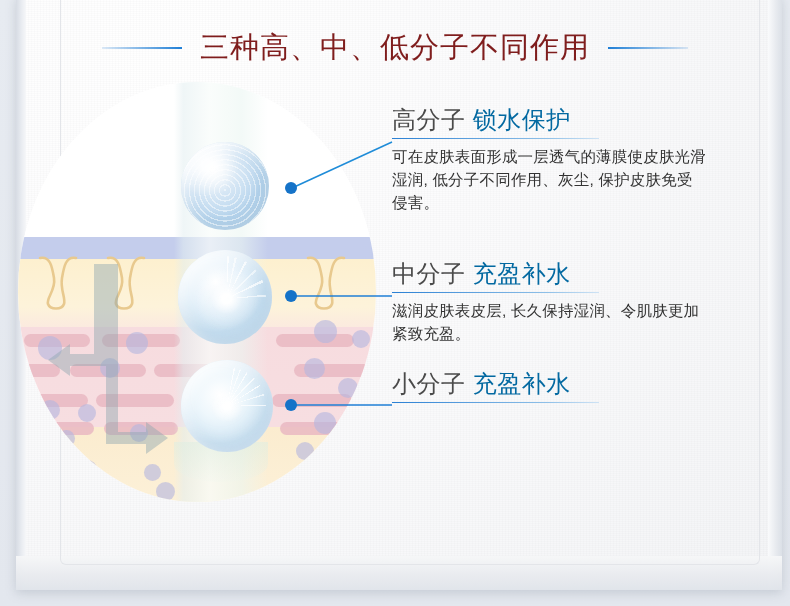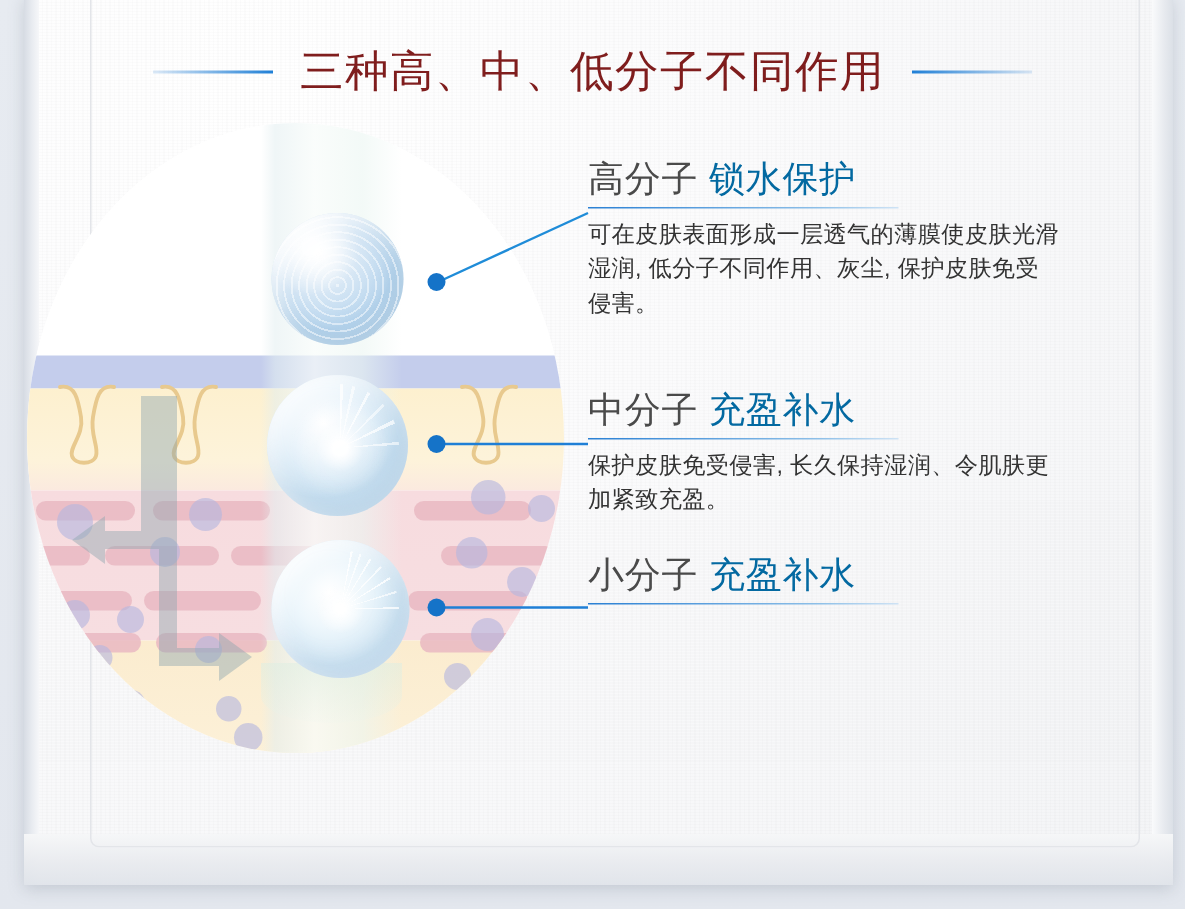--- a/index.html
+++ b/index.html
@@ -300,21 +300,21 @@
     <div class="head-rule"></div>
     <div class="block-body">可在皮肤表面形成一层透气的薄膜使皮肤光滑湿润, 低分子不同作用、灰尘, 保护皮肤免受侵害。</div>
   </div>
 
   <div class="block block-2">
     <div class="block-head">
       <span>中分子</span>
       <span class="accent">充盈补水</span>
     </div>
     <div class="head-rule"></div>
-    <div class="block-body">保护皮肤免受侵害, 长久保持湿润、令肌肤更加紧致充盈。</div>
+    <div class="block-body">滋润皮肤表皮层, 长久保持湿润、令肌肤更加紧致充盈。</div>
   </div>
 
   <div class="block block-3">
     <div class="block-head">
       <span>小分子</span>
       <span class="accent">充盈补水</span>
     </div>
     <div class="head-rule"></div>
   </div>
 

